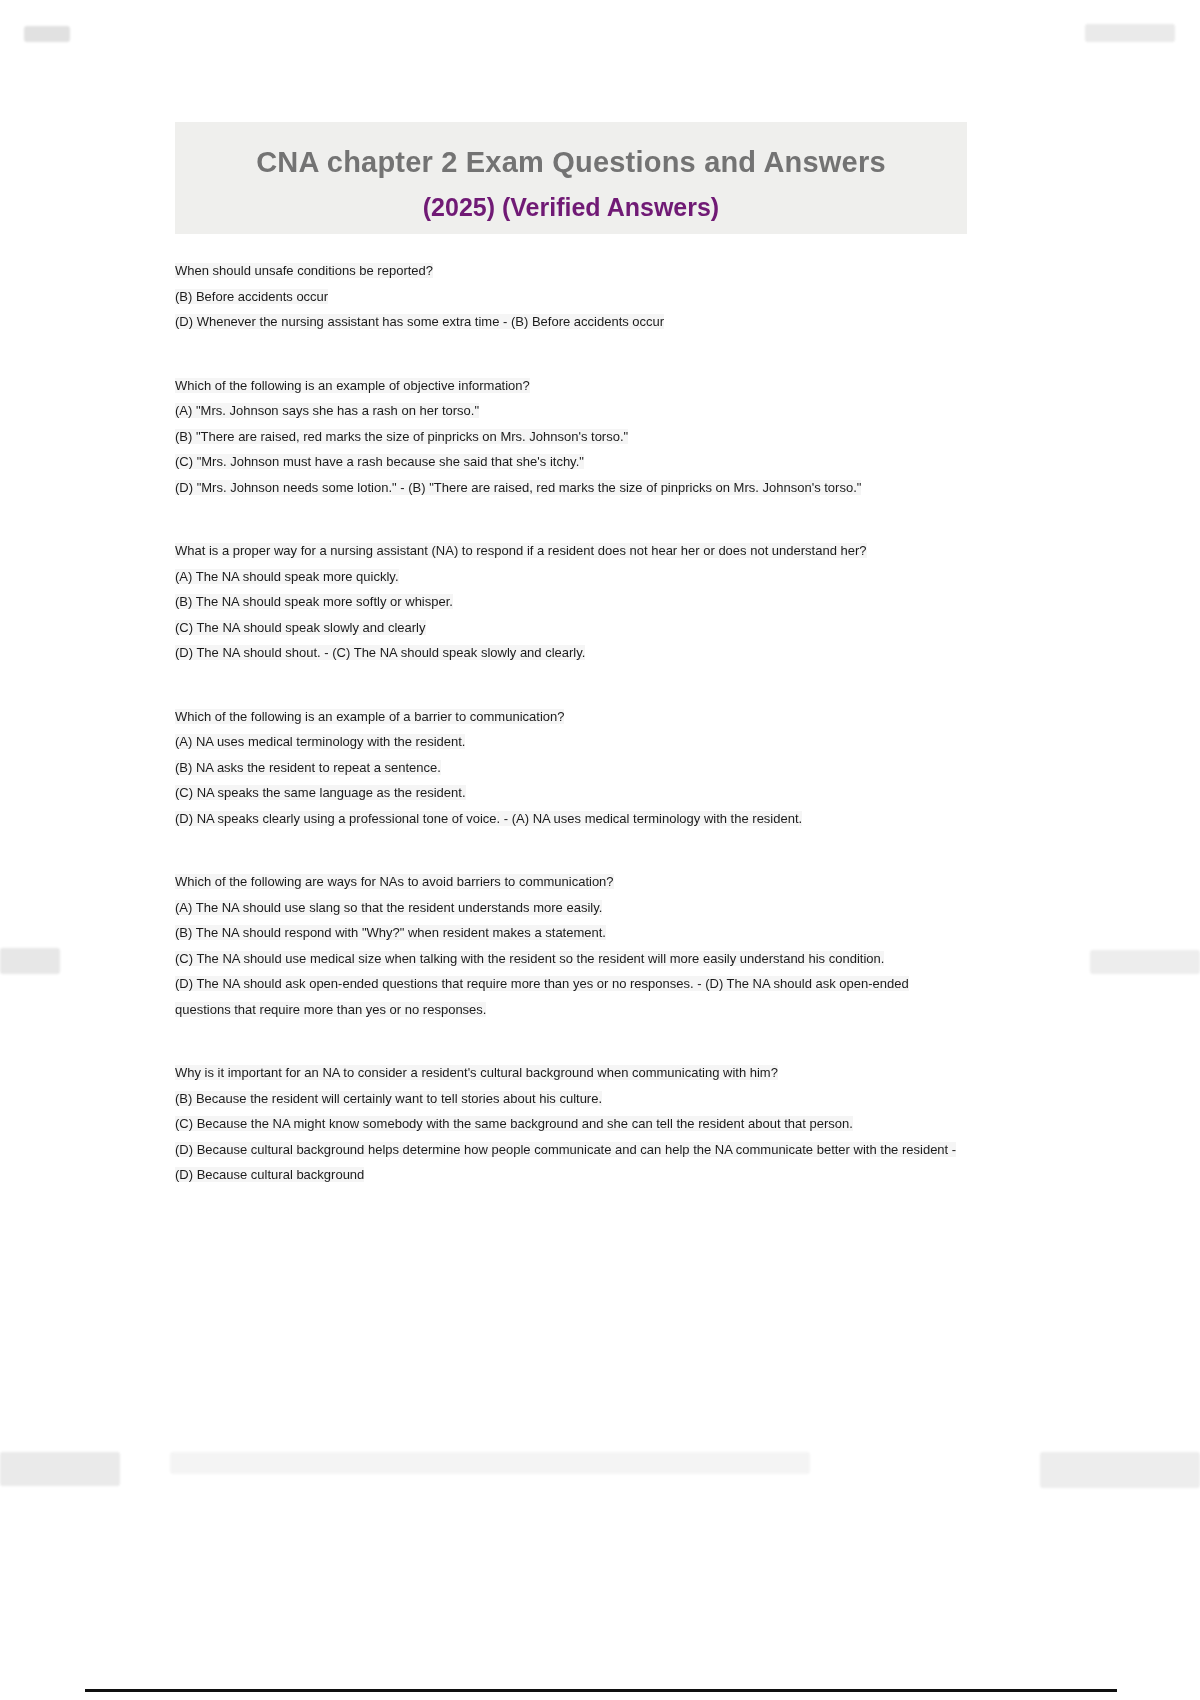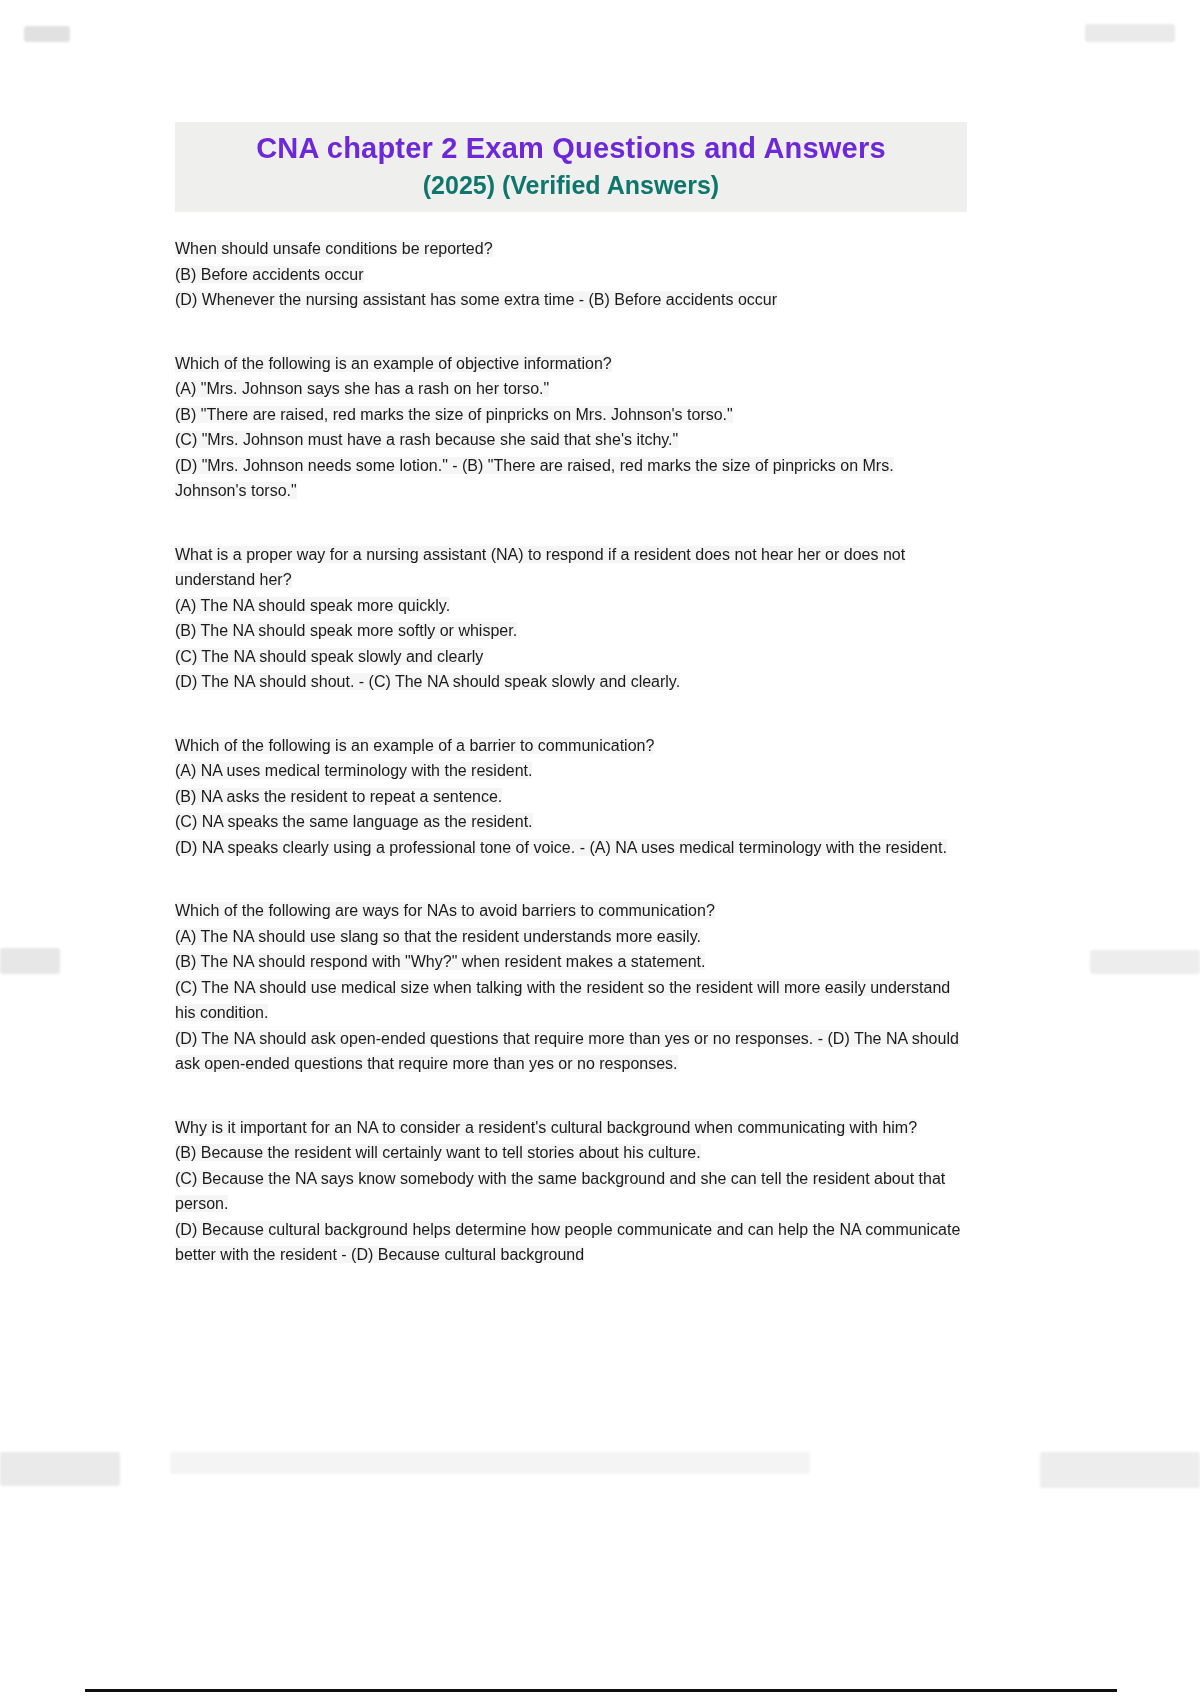--- a/index.html
+++ b/index.html
@@ -21,35 +21,35 @@
     top: 122px;
     width: 792px;
   }
   .title-box {
     background: #efefed;
     text-align: center;
     padding: 10px 4px 12px 4px;
     margin-bottom: 24px;
   }
   .title-box h1 {
-    margin: 0;
+    margin: 14px;
     font-size: 29px;
     font-weight: bold;
     letter-spacing: 0.2px;
-    color: #6d28d9;
+    color: #737373;
   }
   .title-box h2 {
     margin: 6px 0 0 0;
     font-size: 25px;
     font-weight: bold;
-    color: #0f766e;
+    color: #701a75;
   }
   .question-block {
     margin: 0 0 38px 0;
-    font-size: 16px;
+    font-size: 13px;
     line-height: 25.5px;
   }
   .q-line, .opt-line {
     margin: 0;
   }
   .q-line span, .opt-line span {
     background: rgba(120, 120, 115, 0.07);
     box-decoration-break: clone;
     -webkit-box-decoration-break: clone;
   }
@@ -127,19 +127,19 @@
     <p class="q-line"><span>Which of the following are ways for NAs to avoid barriers to communication?</span></p>
     <p class="opt-line"><span>(A) The NA should use slang so that the resident understands more easily.</span></p>
     <p class="opt-line"><span>(B) The NA should respond with "Why?" when resident makes a statement.</span></p>
     <p class="opt-line"><span>(C) The NA should use medical size when talking with the resident so the resident will more easily understand his condition.</span></p>
     <p class="opt-line"><span>(D) The NA should ask open-ended questions that require more than yes or no responses. - (D) The NA should ask open-ended questions that require more than yes or no responses.</span></p>
   </div>
 
   <div class="question-block">
     <p class="q-line"><span>Why is it important for an NA to consider a resident's cultural background when communicating with him?</span></p>
     <p class="opt-line"><span>(B) Because the resident will certainly want to tell stories about his culture.</span></p>
-    <p class="opt-line"><span>(C) Because the NA says know somebody with the same background and she can tell the resident about that person.</span></p>
+    <p class="opt-line"><span>(C) Because the NA might know somebody with the same background and she can tell the resident about that person.</span></p>
     <p class="opt-line"><span>(D) Because cultural background helps determine how people communicate and can help the NA communicate better with the resident - (D) Because cultural background</span></p>
   </div>
 
 </div>
 
 <div class="footer-rule"></div>
 
 </body></html>

